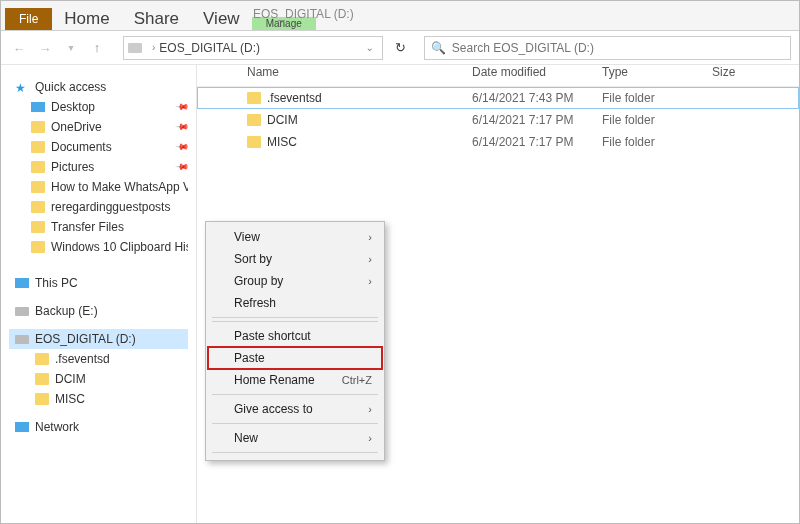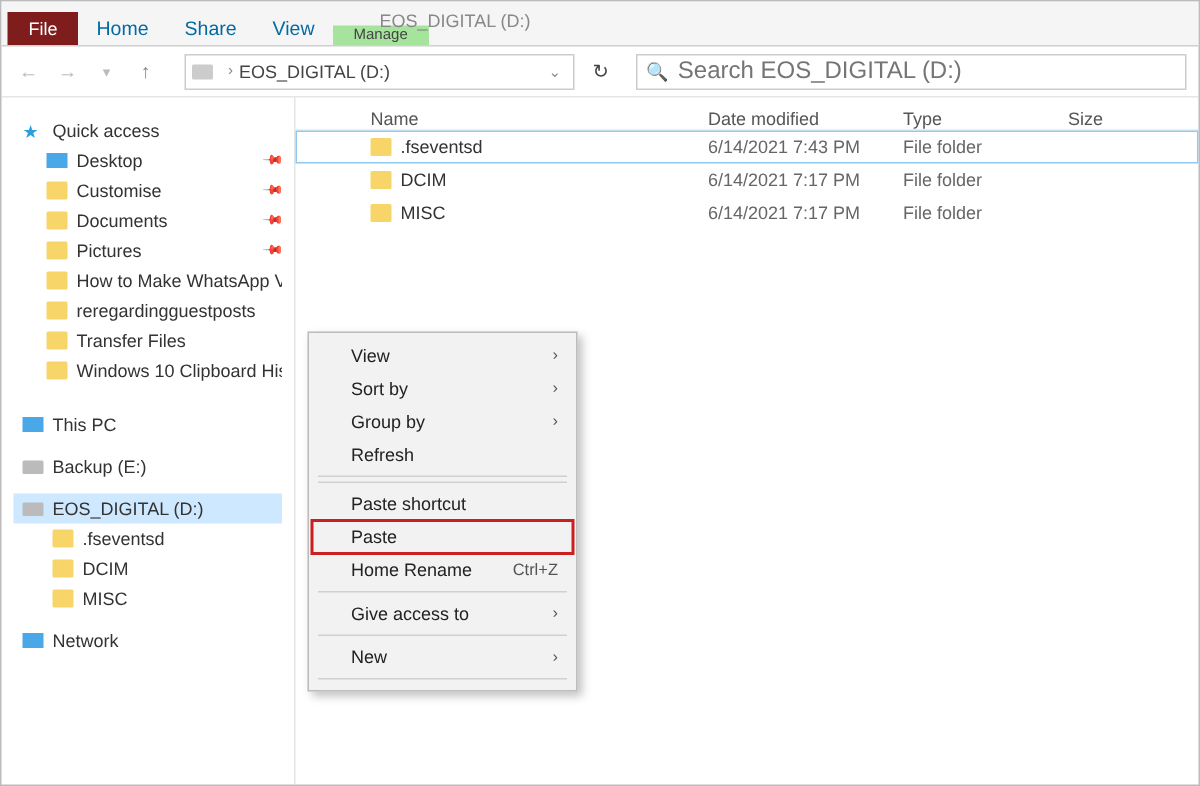--- a/index.html
+++ b/index.html
@@ -1,57 +1,57 @@
 <!DOCTYPE html>
 <html><head>
 <meta charset="utf-8">
 <style>
   * { box-sizing: border-box; margin: 0; padding: 0; font-family: "Segoe UI", Arial, sans-serif; }
   body { width: 800px; height: 524px; background: #fff; overflow: hidden; font-size: 12px; color: #000; border: 1px solid #bbb; position: relative; }
   
   .ribbon { display: flex; align-items: flex-end; height: 30px; background: #f5f5f5; border-bottom: 1px solid #d0d0d0; }
-  .tab-file { background: #7f1d1d; color: #fff; height: 22px; line-height: 22px; padding: 0 14px; font-size: 12px; margin: 0 0 0 4px; }
-  .tab { height: 22px; line-height: 22px; padding: 0 12px; font-size: 13px; color: #0369a1; }
+  .tab-file { background: #a16207; color: #fff; height: 22px; line-height: 22px; padding: 0 14px; font-size: 12px; margin: 0 0 0 4px; }
+  .tab { height: 22px; line-height: 22px; padding: 0 12px; font-size: 17px; color: #404040; }
   .tab-group { display: flex; flex-direction: column; align-items: center; font-size: 10px; color: #444; }
   .tab-manage { background: #a6e39d; color: #444; padding: 1px 14px; font-size: 10px; }
   .tab-sub { padding: 0 10px; height: 22px; line-height: 22px; font-size: 12px; }
   .title-extra { position: absolute; left: 252px; top: 6px; font-size: 12px; color: #888; }
   
   .navbar { display: flex; align-items: center; height: 34px; border-bottom: 1px solid #e5e5e5; padding: 0 8px; gap: 6px; }
   .nav-btn { width: 20px; height: 20px; display: flex; align-items: center; justify-content: center; color: #888; font-size: 13px; }
   .nav-btn.disabled { color: #bbb; }
   .addr { flex: 1; display: flex; align-items: center; border: 1px solid #ccc; height: 24px; padding: 0 4px; background: #fff; max-width: 260px; margin-left: 10px; }
   .addr .crumb { font-size: 12px; color: #444; }
   .addr .chev { color: #888; margin: 0 4px; font-size: 10px; }
   .addr .drive-icon { width:14px; height:10px; margin-right:6px; background:#ccc; border-radius:1px; }
   .addr-dn { margin-left: auto; color:#888; font-size:10px; padding:0 4px;}
   .refresh { margin-left:6px; color:#444; font-size:13px; }
   .search { flex: 1; border: 1px solid #ccc; height: 24px; margin-left: 12px; display: flex; align-items: center; padding: 0 6px; color: #999; gap:6px; max-width: 420px;}
   .search .si { color:#888; font-size:12px;}
-  .search input { border:none; outline:none; font-size:16px; flex:1; color:#666;}
+  .search input { border:none; outline:none; font-size:12px; flex:1; color:#666;}
   
   .main { display: flex; height: calc(100% - 64px); }
   .sidebar { width: 195px; padding: 12px 8px; overflow: hidden; }
   .side-item { display:flex; align-items:center; height:20px; font-size:12px; color:#333; white-space:nowrap; overflow:hidden; text-overflow:ellipsis; padding-left:6px;}
   .side-item.sub { padding-left: 22px; align-items: center; }
   .side-item.sub2 { padding-left: 26px; }
   .side-item.selected { background:#cde8ff; }
   .side-icon { width:14px; height:12px; margin-right:6px; display:inline-block; flex:0 0 14px;}
   .ic-star { color:#2a9fe0; }
   .ic-folder { background:#f8d568; border-radius:1px; }
   .ic-cloud { background:#2a9fe0; border-radius:50% 50% 40% 40%; height:10px;}
   .ic-monitor { background:#4aa8e8; height:10px; }
   .ic-drive { background:#bbb; height:9px; border-radius:1px;}
   .ic-net { background:#4aa8e8; height:10px;}
   .pin { margin-left:auto; color:#aaa; font-size:9px; transform:rotate(45deg); }
   
   .content { flex:1; border-left:1px solid #e5e5e5; position:relative;}
-  .cols { display:flex; height:22px; align-items:flex-end; border-bottom:1px solid #eee; color:#555; font-size:12px; padding-left:50px;}
+  .cols { display:flex; height:22px; align-items:flex-start; border-bottom:1px solid #eee; color:#555; font-size:12px; padding-left:50px;}
   .col-name { width:225px;}
-  .col-date { width:130px;margin-top:12px;}
+  .col-date { width:130px;}
   .col-type { width:110px;}
   .col-size { flex:1;}
   .row { display:flex; height:22px; align-items:center; font-size:12px; color:#333; padding-left:50px;}
   .row.sel { outline:1px solid #8fc8f0; outline-offset:-1px;}
   .row .r-icon { width:14px; height:12px; background:#f8d568; margin-right:6px; border-radius:1px;}
   .row .r-name { width:205px;}
   .row .r-date { width:130px; color:#666;}
   .row .r-type { width:110px; color:#666;}
   
   .ctx { position:absolute; left:204px; top:220px; width:180px; background:#f2f2f2; border:1px solid #bcbcbc; box-shadow:3px 3px 6px rgba(0,0,0,0.25); padding:4px 2px; font-size:12px; color:#222; z-index:10;}
@@ -100,21 +100,21 @@
         <span class="side-icon ic-star">★</span>
         <span>Quick access</span>
       </div>
     <div class="side-item sub">
         <span class="side-icon ic-monitor"></span>
         <span>Desktop</span>
         <span class="pin">📌</span>
       </div>
     <div class="side-item sub">
         <span class="side-icon ic-folder"></span>
-        <span>Customise</span>
+        <span>OneDrive</span>
         <span class="pin">📌</span>
       </div>
     <div class="side-item sub">
         <span class="side-icon ic-folder"></span>
         <span>Documents</span>
         <span class="pin">📌</span>
       </div>
     <div class="side-item sub">
         <span class="side-icon ic-folder"></span>
         <span>Pictures</span>

